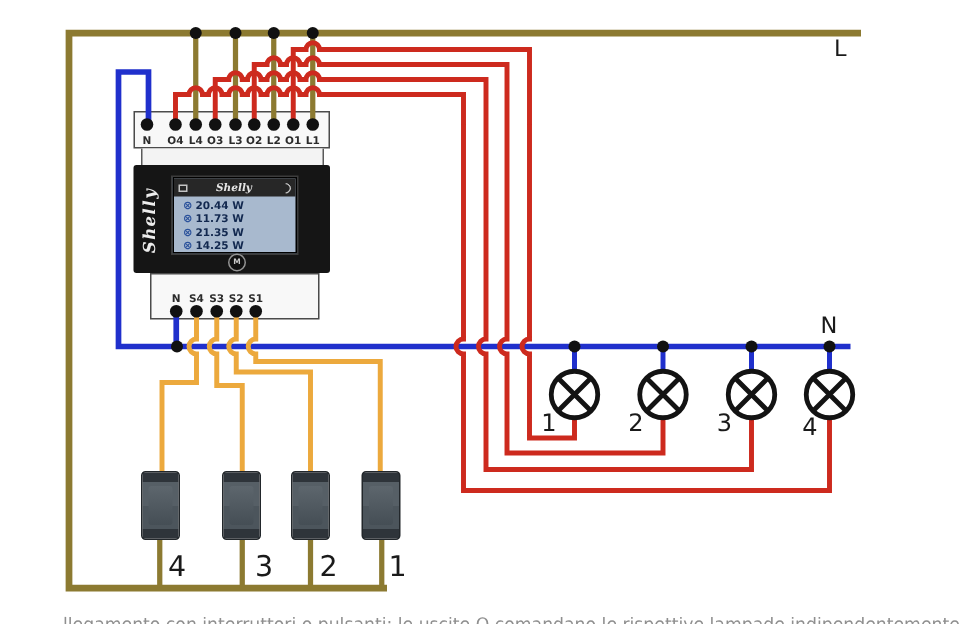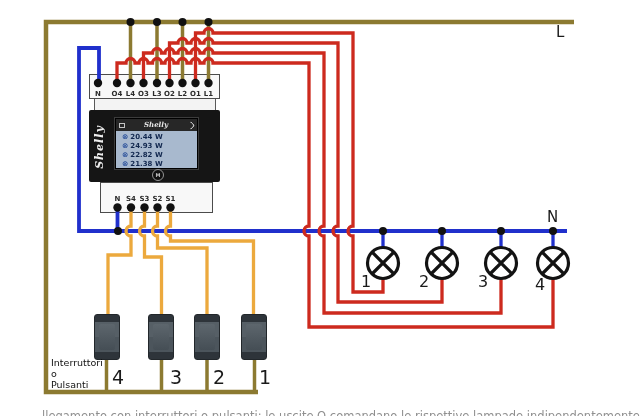--- a/index.html
+++ b/index.html
@@ -66,45 +66,40 @@
       <span class="screen-brand">Shelly</span>
       <span class="wifi-icon"></span>
     </div>
     <div class="screen-rows">
       <div class="srow">
         <span class="bulb-ic">⊗</span>
         <span>20.44 W</span>
       </div>
       <div class="srow">
         <span class="bulb-ic">⊗</span>
-        <span>24.93 W</span>
-      </div>
-      <div class="srow">
-        <span class="bulb-ic">⊗</span>
-        <span>22.82 W</span>
-      </div>
-      <div class="srow">
-        <span class="bulb-ic">⊗</span>
-        <span>21.38 W</span>
+        <span>11.73 W</span>
+      </div>
+      <div class="srow">
+        <span class="bulb-ic">⊗</span>
+        <span>21.35 W</span>
+      </div>
+      <div class="srow">
+        <span class="bulb-ic">⊗</span>
+        <span>14.25 W</span>
       </div>
     </div>
   </div>
   <div class="m-btn">M</div>
   <div class="strip bottom"></div>
 
   <div class="sw" style="left:94px;top:314px;"></div>
   <div class="sw" style="left:148px;top:314px;"></div>
   <div class="sw" style="left:194px;top:314px;"></div>
   <div class="sw" style="left:241px;top:314px;"></div>
 
-  <div class="grp-label">
-    <div>Interruttori</div>
-    <div>o</div>
-    <div>Pulsanti</div>
-  </div>
 
   <div class="caption">llegamento con interruttori o pulsanti: le uscite O comandano le rispettive lampade indipendentemente dal fatto che vengano usati interruttori</div>
 
   <svg class="wires" viewBox="0 0 640 416">
 
     <path class="wire st-olive" stroke-width="4.5" d="M574,22 L46,22 L46,392 L258,392"></path>
 
     <path class="wire st-olive" stroke-width="3.5" d="M130.5,22 V83"></path>
     <path class="wire st-olive" stroke-width="3.5" d="M157,22 V83"></path>
     <path class="wire st-olive" stroke-width="3.5" d="M182.5,22 V83"></path>

